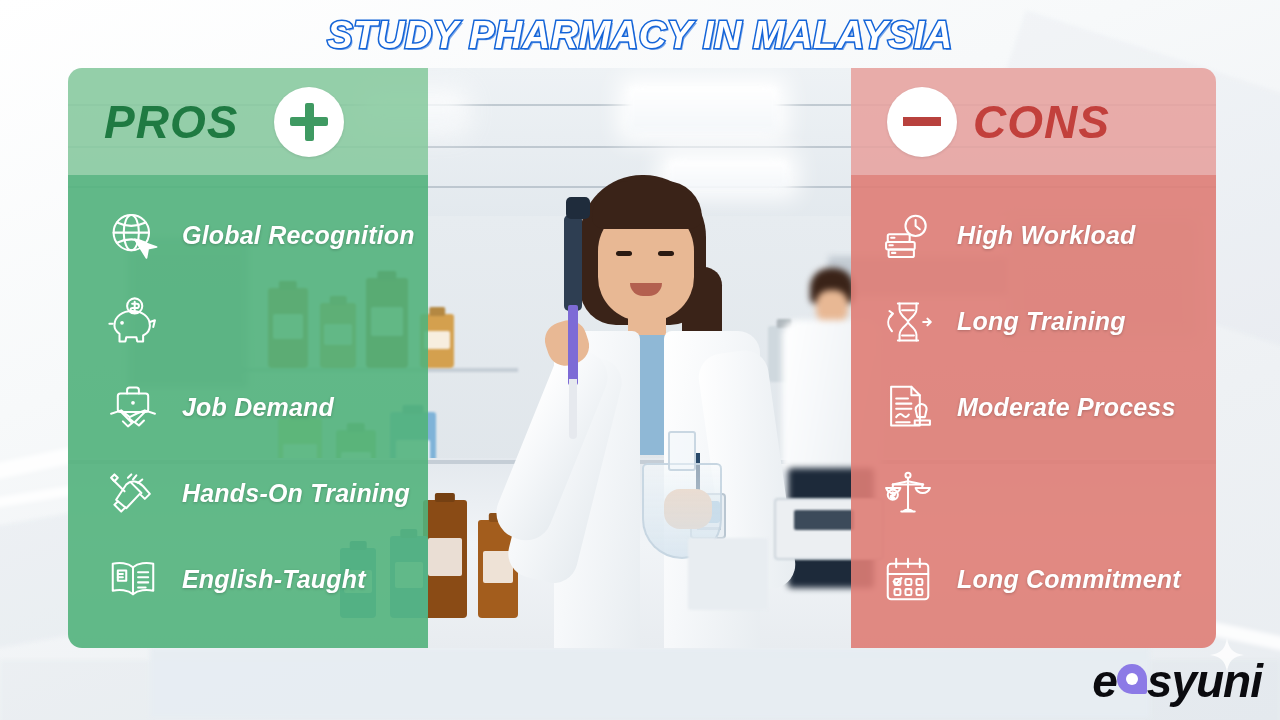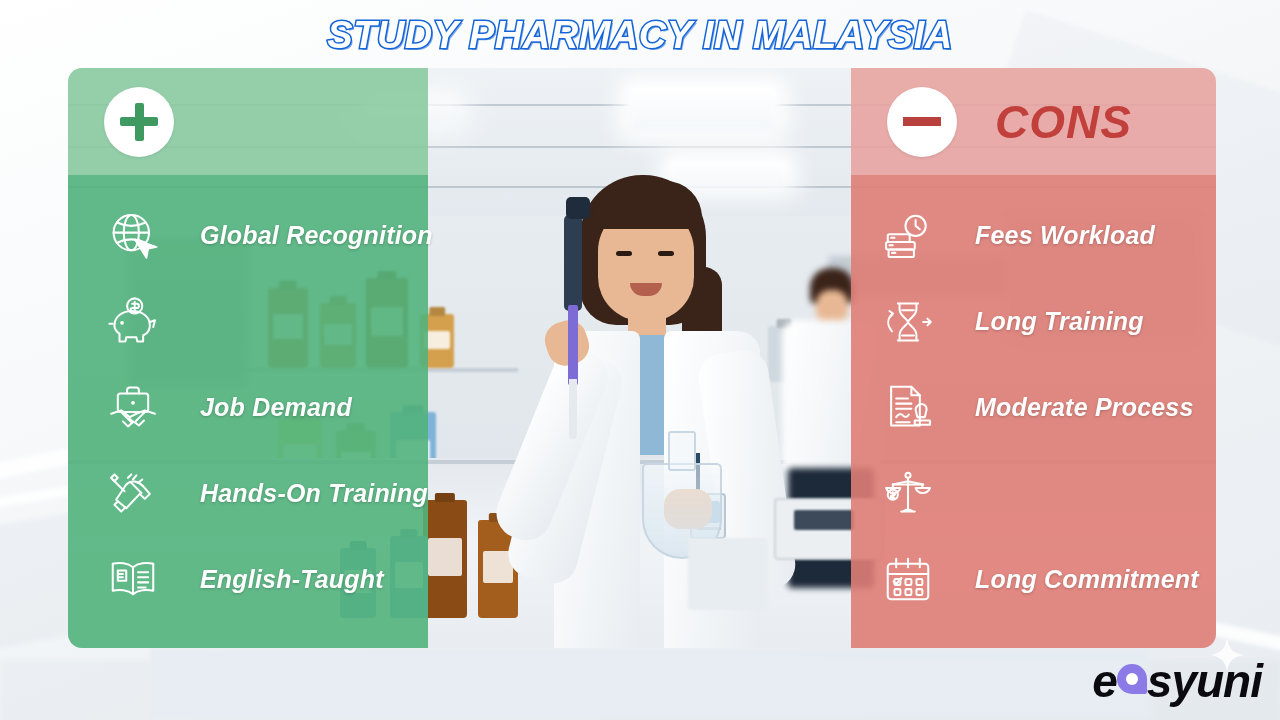--- a/index.html
+++ b/index.html
@@ -115,21 +115,21 @@
     padding:18px 0 26px 0;
   }
   .panel-pros .panel-body{ background:rgba(82,179,124,.90); border-radius:0 0 0 14px; }
   .panel-cons .panel-body{ background:rgba(223,125,117,.90); border-radius:0 0 14px 0; }
 
   .head-title{
     font-size:46px; font-weight:bold; letter-spacing:1px;
     line-height:1;
   }
   .head-pros{ color:#1f7a42; margin-left:36px; }
-  .head-cons{ color:#c2403c; margin-left:24px; }
+  .head-cons{ color:#c2403c; margin-left:2px; }
 
   .head-badge{
     width:70px; height:70px; border-radius:50%;
     background:#ffffff; position:relative; flex:0 0 auto;
     box-shadow:0 1px 3px rgba(0,0,0,.10);
     display:flex; align-items:center; justify-content:center;
   }
   .badge-pros{ margin-left:36px; }
   .badge-cons{ margin-left:36px; margin-right:14px; }
 
@@ -144,21 +144,21 @@
   }
   .row-pros{ padding-left:34px; }
   .row-cons{ padding-left:26px; }
   .row-icon{
     width:62px; height:62px; flex:0 0 auto;
     display:flex; align-items:center; justify-content:center;
   }
   .row-icon svg{ width:54px; height:54px; display:block; }
   .row-label{
     color:#ffffff; font-size:25px; font-weight:bold;
-    margin-left:36px; letter-spacing:.2px;
+    margin-left:18px; letter-spacing:.2px;
     text-shadow:0 1px 3px rgba(0,0,0,.22);
     white-space:nowrap;
   }
 
   
   .logo{
     position:absolute; right:18px; bottom:12px; z-index:40;
     display:flex; align-items:baseline;
     font-size:46px; font-weight:bold; letter-spacing:-1px;
     color:#0b0b0f;
@@ -315,20 +315,21 @@
 
       <div class="blurlight" style="position:absolute; left:706px; top:430px; width:110px; height:62px; background:#eceff2; border:2px solid #cdd5dc; border-radius:4px;"></div>
       <div class="blurlight" style="position:absolute; left:726px; top:442px; width:60px; height:20px; background:#3c4a5a; border-radius:2px;"></div>
       <div class="blurlight" style="position:absolute; left:620px; top:470px; width:80px; height:72px; background:#e8edf1; border-radius:3px;"></div>
     </div>
   </div>
 
   <div class="panel panel-pros">
 
     <div class="panel-head">
+      <div class="head-title head-pros">PROS</div>
       <div class="head-badge badge-pros">
         <div class="sign plus-h"></div>
         <div class="sign plus-v"></div>
       </div>
     </div>
 
     <div class="panel-body">
 
       <div class="row row-pros">
         <div class="row-icon">
@@ -417,21 +418,21 @@
         <div class="row-icon">
           <svg viewBox="0 0 64 64" fill="none" stroke="#ffffff" stroke-width="2.4" stroke-linecap="round" stroke-linejoin="round">
             <circle cx="41" cy="20" r="12"></circle>
             <path d="M41 13 v7 l5 4"></path>
             <rect x="8" y="30" width="26" height="9" rx="2"></rect>
             <rect x="6" y="39" width="34" height="9" rx="2"></rect>
             <rect x="9" y="48" width="30" height="9" rx="2"></rect>
             <path d="M12 34 h4 M10 43 h4 M13 52 h4"></path>
           </svg>
         </div>
-        <div class="row-label">Fees Workload</div>
+        <div class="row-label">High Workload</div>
       </div>
 
       <div class="row row-cons">
         <div class="row-icon">
           <svg viewBox="0 0 64 64" fill="none" stroke="#ffffff" stroke-width="2.4" stroke-linecap="round" stroke-linejoin="round">
             <path d="M20 10 h24 M20 54 h24"></path>
             <path d="M22 10 v7 c0 8 10 12 10 15 c0 3 -10 7 -10 15 v7"></path>
             <path d="M42 10 v7 c0 8 -10 12 -10 15 c0 3 10 7 10 15 v7"></path>
             <path d="M25 18 h14 M25 48 h14"></path>
             <path d="M14 22 C7 28 7 36 13 43"></path>

